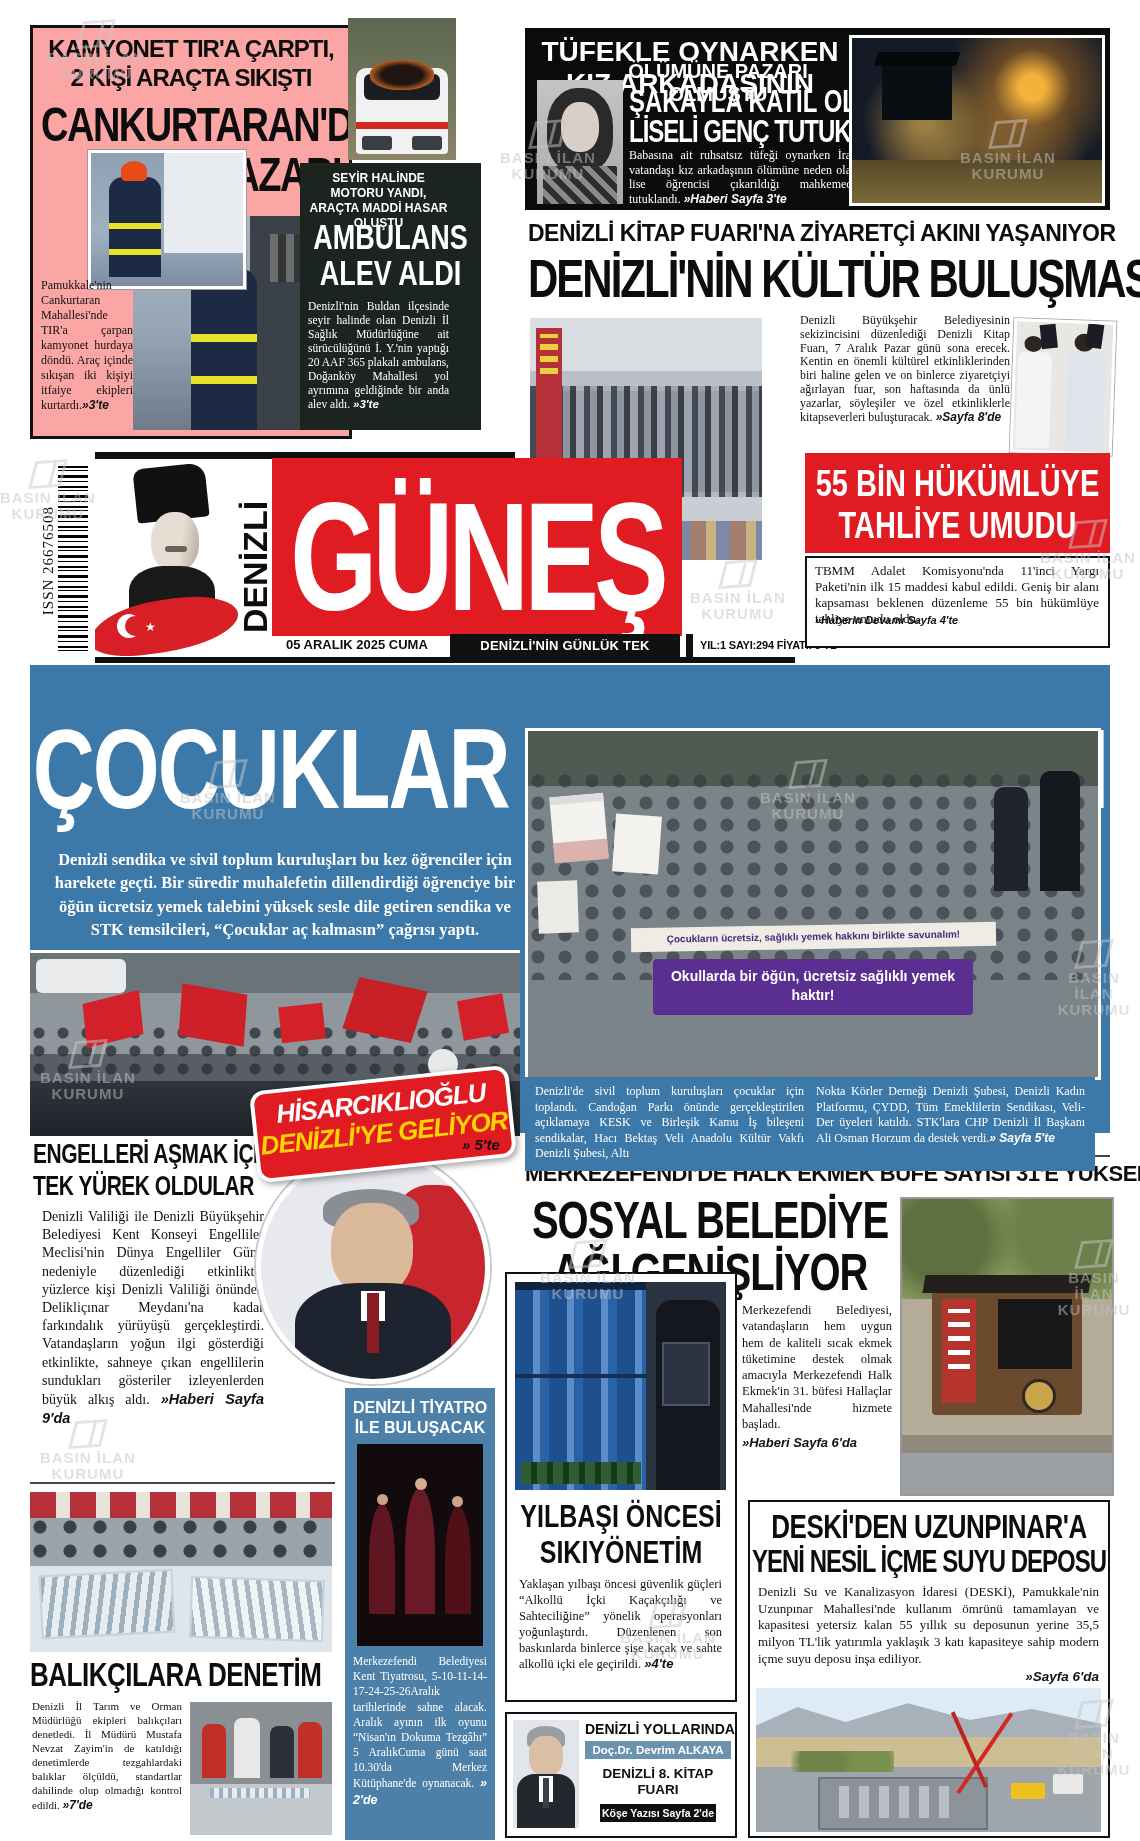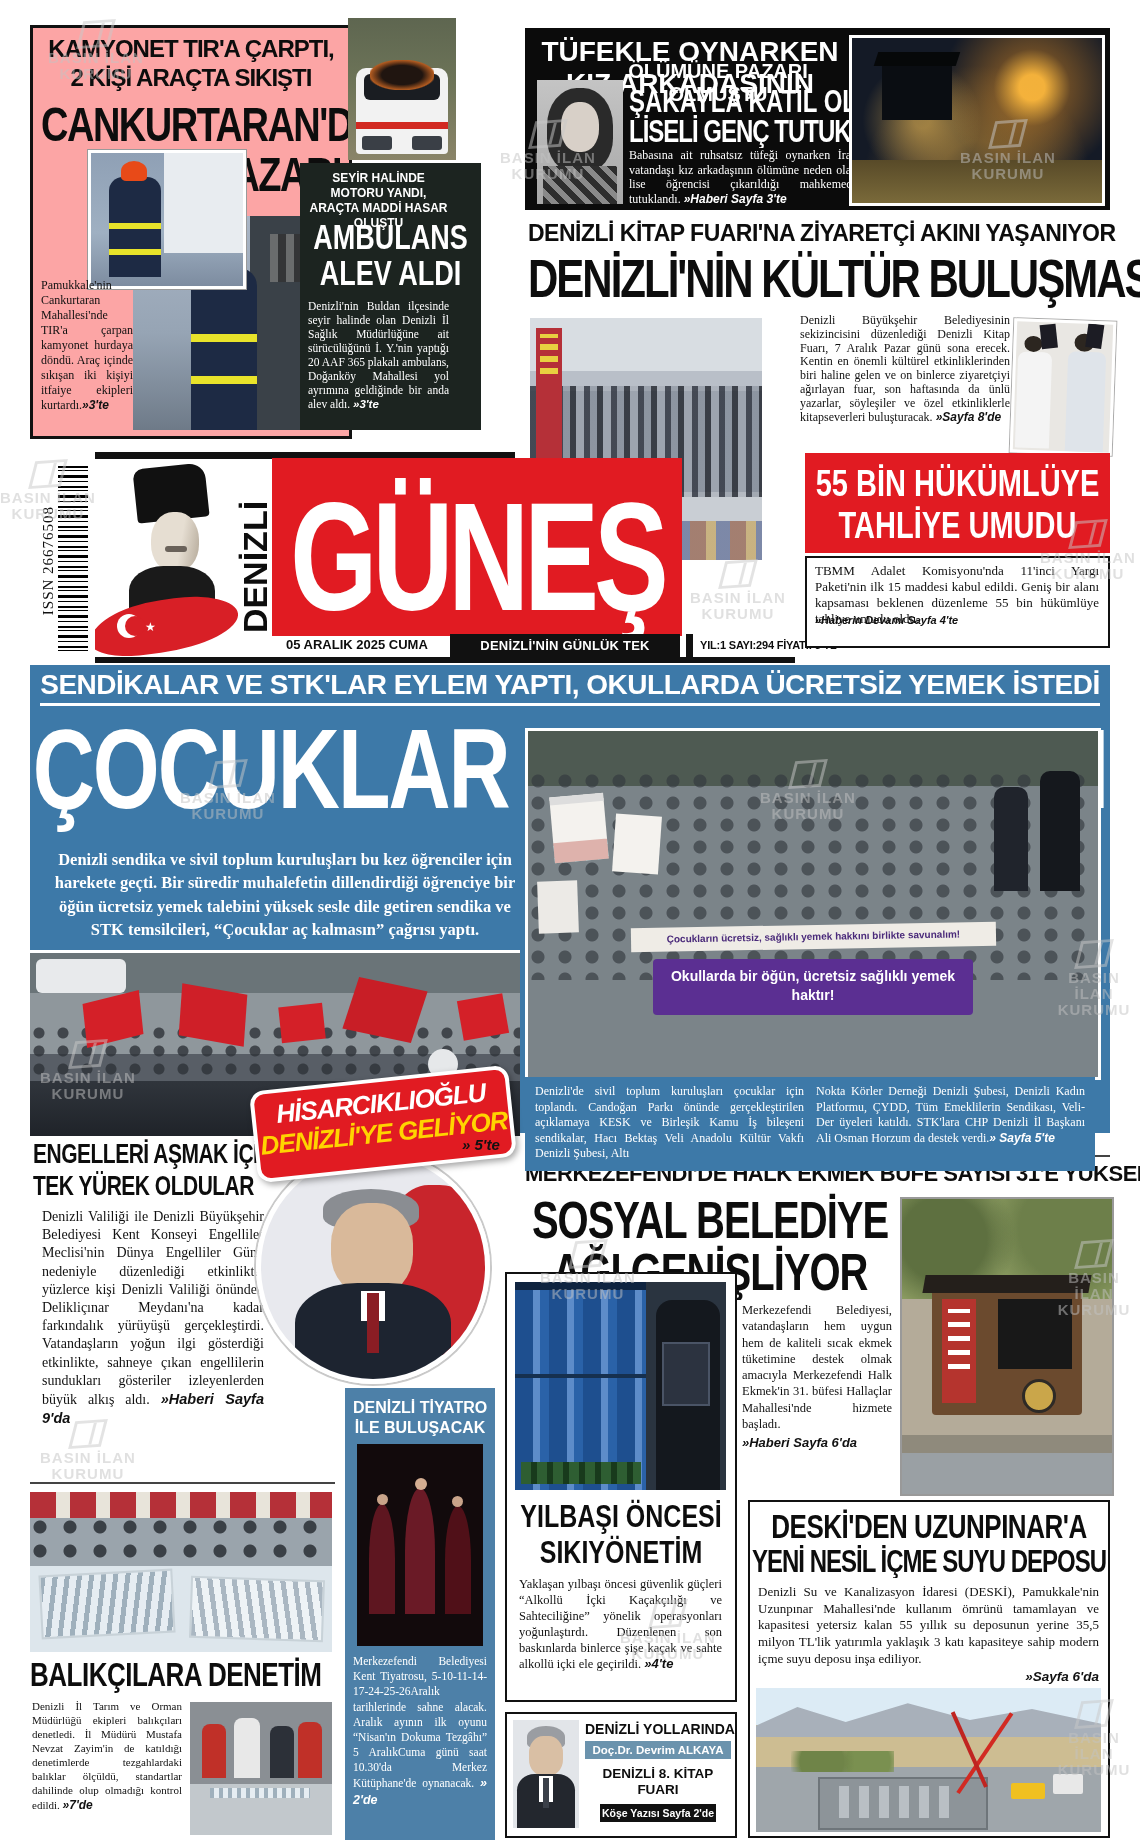--- a/index.html
+++ b/index.html
@@ -150,23 +150,20 @@
   <div class="abs" style="left:805px;top:453px;width:305px;height:100px;background:#e11b22;">
     <div class="hl syc ctr abs white" style="left:0;top:12px;width:100%;font-size:29px;color:#fff;">55 BİN HÜKÜMLÜYE</div>
     <div class="hl syc ctr abs white" style="left:0;top:54px;width:100%;font-size:29px;color:#fff;">TAHLİYE UMUDU</div>
   </div>
   <div class="abs" style="left:805px;top:556px;width:301px;height:88px;border:2.5px solid #111;background:#fff;padding:0;">
     <div class="serif abs" style="left:8px;top:5px;width:284px;font-size:13px;line-height:1.22;text-align:justify;">TBMM Adalet Komisyonu'nda 11'inci Yargı Paketi'nin ilk 15 maddesi kabul edildi. Geniş bir alanı kapsaması beklenen düzenleme 55 bin hükümlüye tahliye umudu oldu.</div>
     <div class="ref abs" style="left:8px;bottom:20px;font-size:11px;">»Haberin Devamı  Sayfa 4'te</div>
   </div>
 
   <div class="abs" style="left:30px;top:665px;width:1080px;height:468px;background:#3d79a8;"></div>
-  <div class="ctr abs" style="left:30px;top:671px;width:1080px;z-index:2;">
-    <span class="hl white" style="font-size:28px;font-weight:800;color:#fff;border-bottom:3px solid #fff;padding-bottom:3px;letter-spacing:-0.5px;">SENDİKALAR VE STK'LAR EYLEM YAPTI, OKULLARDA ÜCRETSİZ YEMEK İSTEDİ</span>
-  </div>
   <div class="hl ctr abs white" style="left:30px;top:712px;width:1080px;font-size:86px;letter-spacing:-2px;color:#fff;transform:scaleY(1.32);transform-origin:top center;z-index:2;">ÇOCUKLAR AÇ KALMASIN</div>
   <div class="serif abs ctr" style="left:50px;top:848px;width:470px;font-size:16.5px;font-weight:bold;line-height:1.42;color:#fff;z-index:2;">Denizli sendika ve sivil toplum kuruluşları bu kez öğrenciler için harekete geçti. Bir süredir muhalefetin dillendirdiği öğrenciye bir öğün ücretsiz yemek talebini yüksek sesle dile getiren sendika ve STK temsilcileri, “Çocuklar aç kalmasın” çağrısı yaptı.</div>
 
   <div class="ph" style="left:30px;top:950px;width:490px;height:183px;border-top:3px solid #fff;background:linear-gradient(180deg,#6a7478 0 22%,#8f979c 22% 55%,#585e66 55% 100%);z-index:2;">
     <div class="abs" style="left:6px;top:6px;width:90px;height:34px;background:#e8eaec;border-radius:6px;"></div>
     <div class="abs" style="left:0;top:40%;width:100%;height:34%;background-image:radial-gradient(circle at 9px 7px,#2e3238 5px,transparent 6px);background-size:24px 18px;opacity:.8;"></div>
     <div class="abs" style="left:0;bottom:0;width:100%;height:30%;background:linear-gradient(180deg,#30353c,#1f2329);"></div>
     <div class="abs" style="left:54px;top:44px;width:58px;height:44px;background:#d42028;transform:rotate(-14deg) skewX(-8deg);"></div>
     <div class="abs" style="left:150px;top:36px;width:66px;height:52px;background:#cf1f28;transform:rotate(10deg) skewX(6deg);"></div>
     <div class="abs" style="left:250px;top:52px;width:44px;height:36px;background:#d42028;transform:rotate(-6deg);"></div>

